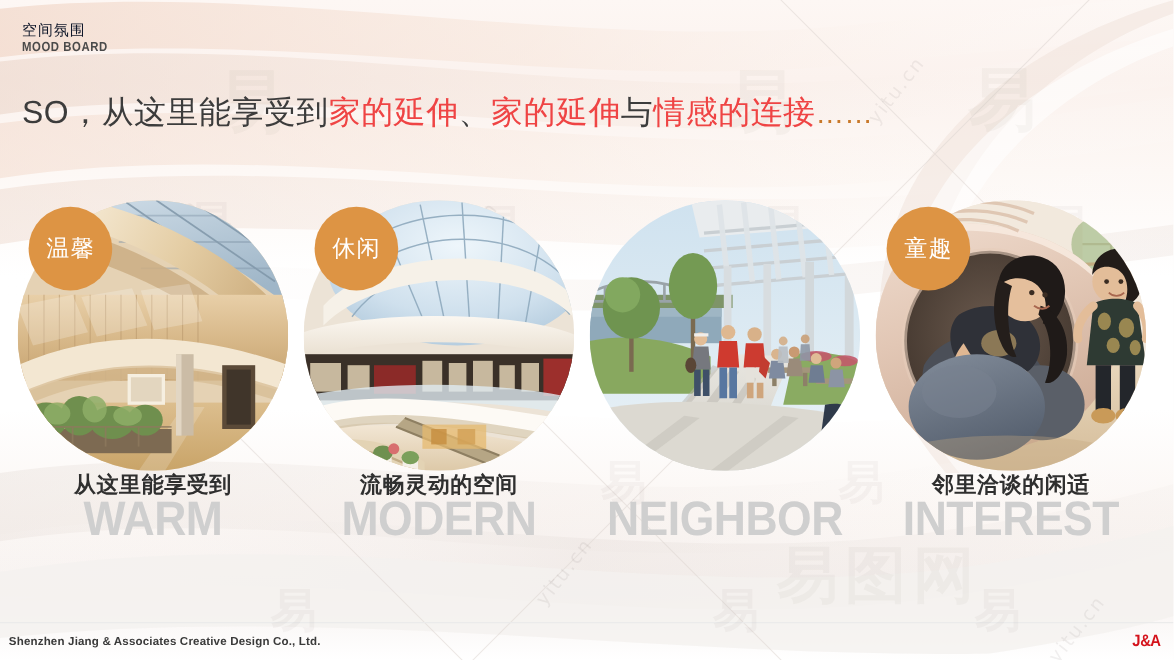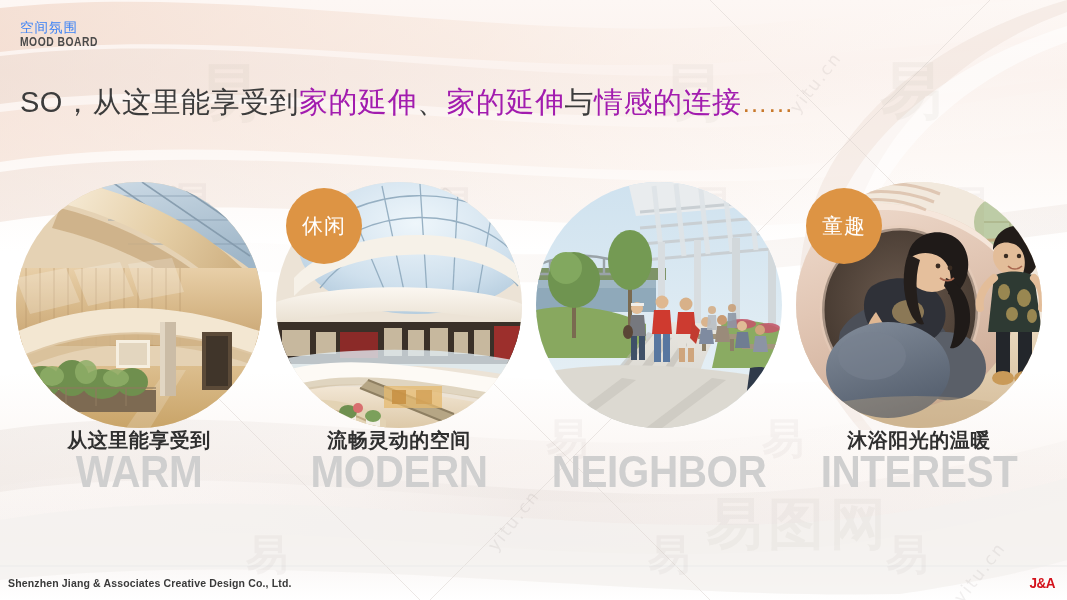--- a/index.html
+++ b/index.html
@@ -69,21 +69,21 @@
 
   
   .header-block {
     position: absolute;
     left: 20px;
     top: 20px;
     line-height: 1.12;
   }
   .header-cn {
     font-size: 13.5px;
-    color: #3b82f6;
+    color: #0f172a;
     letter-spacing: 1px;
     font-weight: 400;
   }
   .header-en {
     font-size: 12px;
     color: #4a4a4a;
     letter-spacing: 0.6px;
     font-weight: 700;
     transform: scaleX(0.86);
     transform-origin: left center;
@@ -95,21 +95,21 @@
   .headline {
     position: absolute;
     left: 20px;
     top: 83px;
     font-size: 29px;
     font-weight: 300;
     letter-spacing: 0.5px;
     white-space: nowrap;
     color: #3c3c3c;
   }
-  .headline .accent { color: #a21caf; }
+  .headline .accent { color: #ef4444; }
   .headline .dots {
     color: #c8782a;
     letter-spacing: 0px;
     font-size: 26px;
   }
 
   
   .cards {
     position: absolute;
     left: 0;
@@ -406,20 +406,23 @@
 
           <g stroke="#8e7a5e" stroke-width="1.6" opacity="0.8">
             <path d="M4,206 L140,206"></path>
             <path d="M20,206 L20,224"></path>
               <path d="M50,206 L50,224"></path>
               <path d="M80,206 L80,224"></path>
               <path d="M110,206 L110,224"></path>
           </g>
         </svg>
       </div>
+      <div class="badge">
+        <span class="badge-text">温馨</span>
+      </div>
       <div class="caption-en">WARM</div>
       <div class="caption-cn">从这里能享受到</div>
     </div>
 
     <div class="card card-1">
       <div class="photo-circle">
         <svg class="photo-art" width="246" height="246" viewBox="0 0 246 246" preserveAspectRatio="xMidYMid slice">
           <defs>
             <radialGradient id="m-dome" cx="0.5" cy="0.35" r="0.75">
               <stop offset="0" stop-color="#eef6fb"></stop>
@@ -742,21 +745,21 @@
             <ellipse cx="229" cy="196" rx="11" ry="7" fill="#c99a58"></ellipse>
           </g>
 
           <ellipse cx="120" cy="236" rx="110" ry="22" fill="#c3a67f" opacity="0.35"></ellipse>
         </svg>
       </div>
       <div class="badge">
         <span class="badge-text">童趣</span>
       </div>
       <div class="caption-en">INTEREST</div>
-      <div class="caption-cn">沐浴阳光的温暖</div>
+      <div class="caption-cn">邻里洽谈的闲适</div>
     </div>
 
   </div>
 
   <div class="footer-text">Shenzhen Jiang &amp; Associates Creative Design Co., Ltd.</div>
   <div class="footer-logo">J&amp;A</div>
 
 </div>
 
 </body></html>

